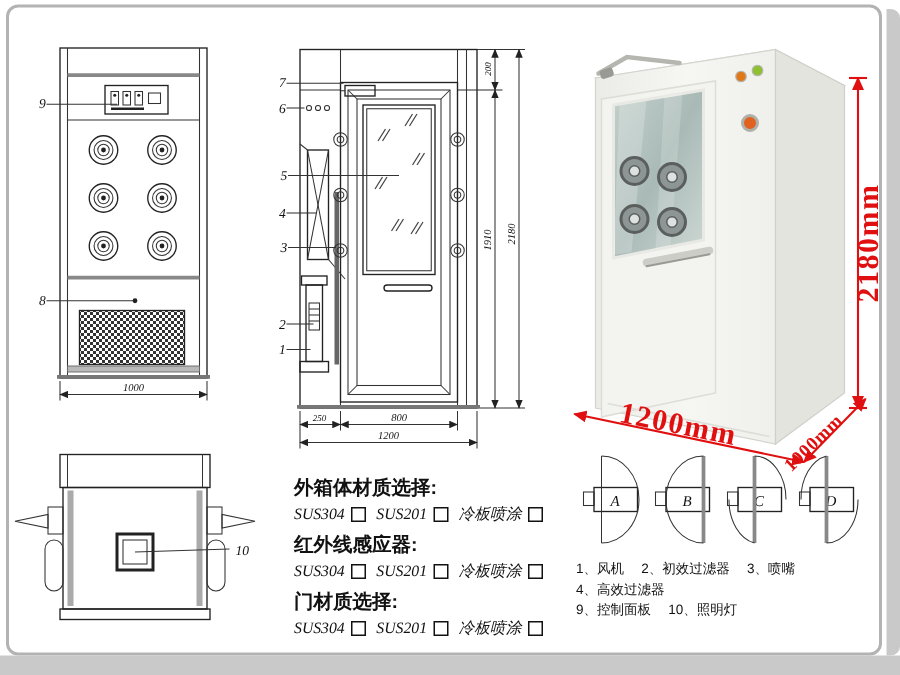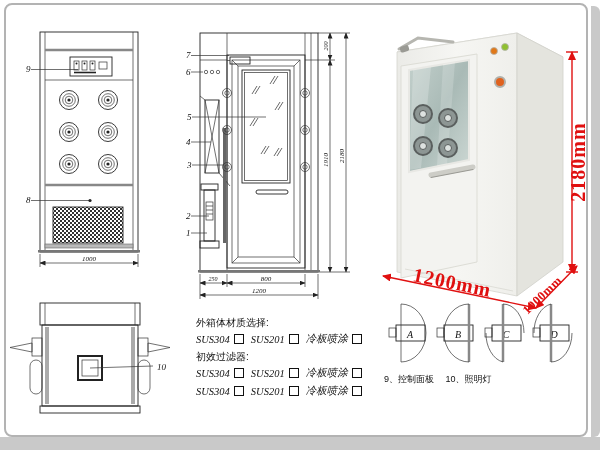--- a/index.html
+++ b/index.html
@@ -15,21 +15,21 @@
   .thin{stroke:#333;stroke-width:0.7;fill:none;}
   .gray{stroke:#888;stroke-width:2.5;fill:none;}
   .dimtxt{font:italic 7px "Liberation Serif","DejaVu Serif",serif;fill:#111;}
   .dimsm{font:italic 6px "Liberation Serif","DejaVu Serif",serif;fill:#111;}
   .callout{font:italic 9px "Liberation Serif","DejaVu Serif",serif;fill:#111;}
   .optletter{font:italic 10px "Liberation Serif","DejaVu Serif",serif;fill:#111;}
   .redbig{font:bold 20px "Liberation Serif","DejaVu Serif",serif;fill:#e01010;letter-spacing:1px;}
   .redsm{font:bold 12.5px "Liberation Serif","DejaVu Serif",serif;fill:#e01010;letter-spacing:0.5px;}
   .redln{stroke:#e01010;stroke-width:1.4;fill:none;}
   #materials{position:absolute;left:196px;top:313px;width:188px;}
-  .mat-title{font-size:10px;font-weight:normal;color:#111;margin:3px 0 2px 0;}
+  .mat-title{font-size:13px;font-weight:bold;color:#111;margin:3px 0 2px 0;}
   .mat-row{display:flex;align-items:center;gap:7px;margin-bottom:4px;}
   .mat-opt{display:flex;align-items:center;gap:4px;}
   .mat-label{font:italic 10.5px "Liberation Serif","DejaVu Serif",serif;white-space:nowrap;}
   .cbox{display:inline-block;width:8px;height:8px;border:1.4px solid #111;background:#fff;}
   #legend{position:absolute;left:384px;top:373px;width:206px;font-size:9px;line-height:1.5;color:#111;}
   .legend-row span{margin-right:9px;white-space:nowrap;}
   #door-options{position:absolute;left:389px;top:301px;display:flex;gap:4px;}
   .door-opt{position:relative;width:44px;height:64px;}
   .door-opt svg{position:static;}
 </style>
@@ -362,37 +362,38 @@
             <span class="mat-label">SUS201</span>
             <span class="cbox"></span>
           </span>
         <span class="mat-opt">
             <span class="mat-label">冷板喷涂</span>
             <span class="cbox"></span>
           </span>
       </div>
     </div>
     <div class="mat-group">
-      <div class="mat-title">初效过滤器:</div>
+      <div class="mat-title">红外线感应器:</div>
       <div class="mat-row">
         <span class="mat-opt">
             <span class="mat-label">SUS304</span>
             <span class="cbox"></span>
           </span>
         <span class="mat-opt">
             <span class="mat-label">SUS201</span>
             <span class="cbox"></span>
           </span>
         <span class="mat-opt">
             <span class="mat-label">冷板喷涂</span>
             <span class="cbox"></span>
           </span>
       </div>
     </div>
     <div class="mat-group">
+      <div class="mat-title">门材质选择:</div>
       <div class="mat-row">
         <span class="mat-opt">
             <span class="mat-label">SUS304</span>
             <span class="cbox"></span>
           </span>
         <span class="mat-opt">
             <span class="mat-label">SUS201</span>
             <span class="cbox"></span>
           </span>
         <span class="mat-opt">
@@ -439,20 +440,26 @@
         <text x="21" y="36.5" text-anchor="middle" class="optletter">D</text>
         <line x1="18" y1="3" x2="18" y2="61" class="gray"></line>
         <path d="M18,3 A21,29 0 0 0 1,32" class="thin"></path>
         <path d="M18,61 A21,29 0 0 0 39,32" class="thin"></path>
       </svg>
     </div>
   </div>
 
   <div id="legend">
     <div class="legend-row">
+      <span>1、风机</span>
+      <span>2、初效过滤器</span>
+      <span>3、喷嘴</span>
+      <span>4、高效过滤器</span>
+    </div>
+    <div class="legend-row">
       <span>9、控制面板</span>
       <span>10、照明灯</span>
     </div>
   </div>
 
   <div id="sheet"></div>
   <div id="edge-right" class="edge"></div>
   <div id="edge-bottom" class="edge"></div>
 </div>
 

